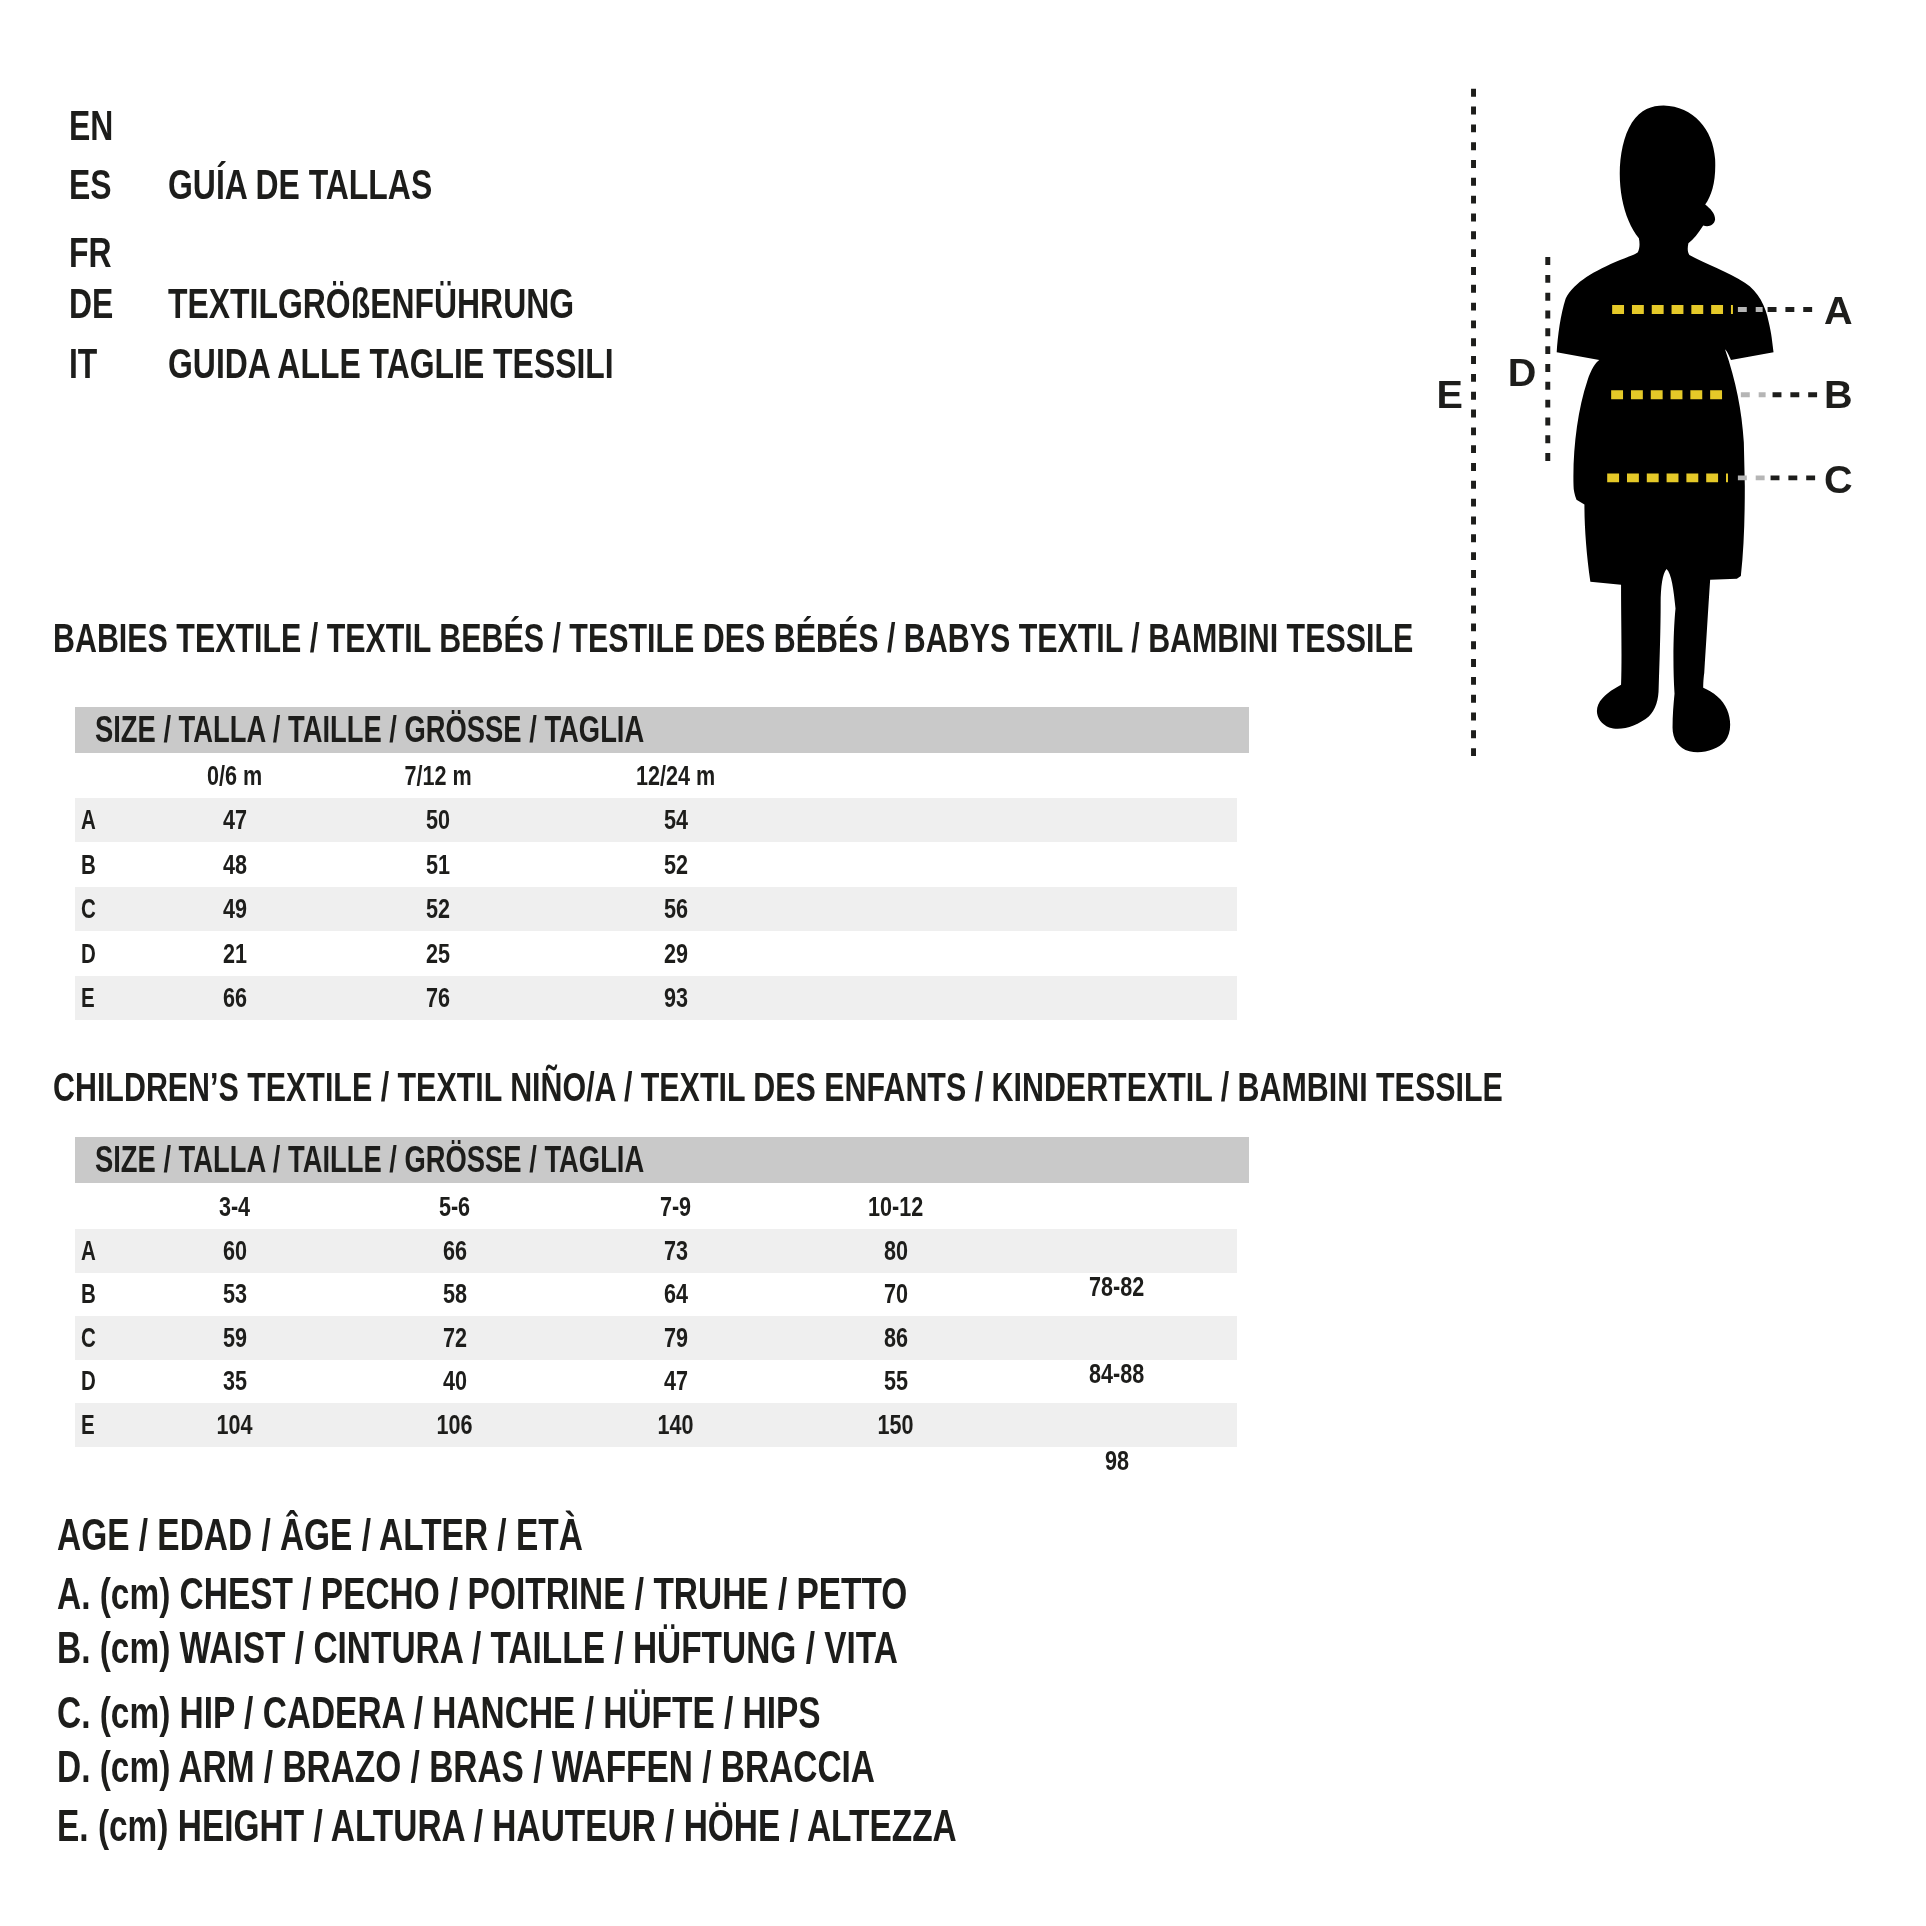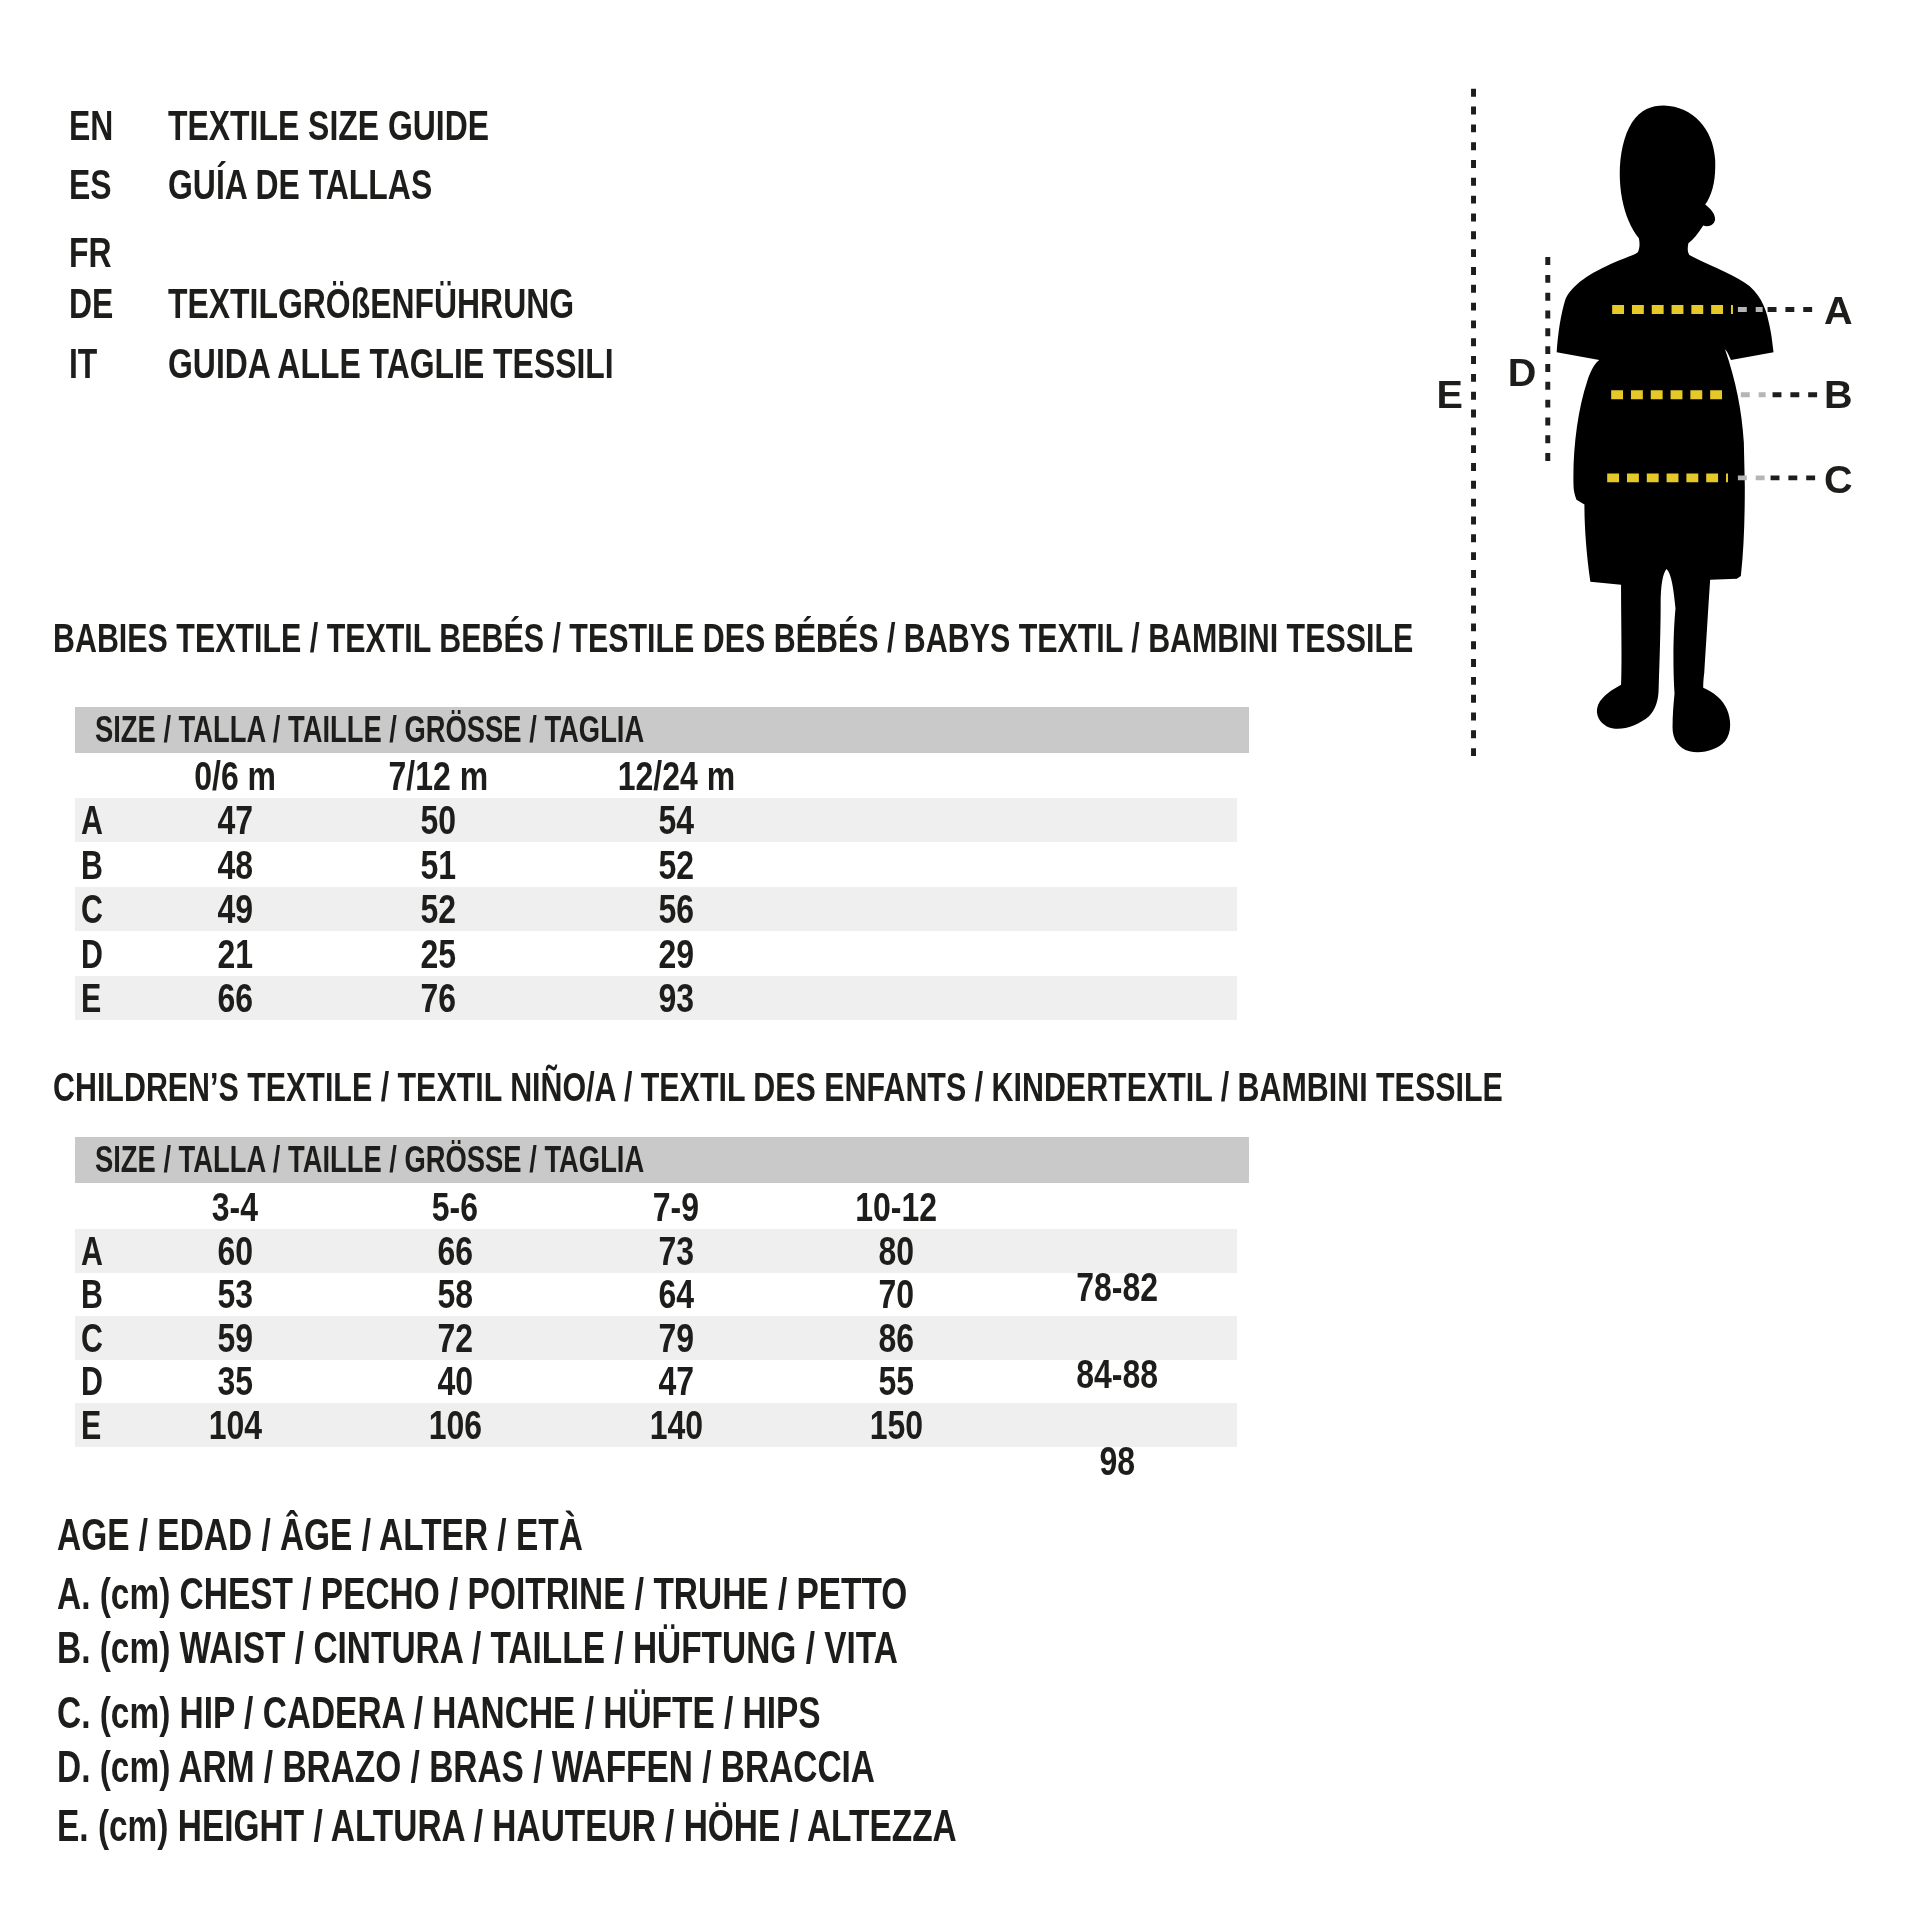--- a/index.html
+++ b/index.html
@@ -18,21 +18,21 @@
 
   
   .sec-heading { position:absolute; left:53px; height:40px; line-height:40px; font-size:40px; }
 
   
   .size-bar { position:absolute; left:75px; width:1162px; height:46px; line-height:46px;
               background:#c9c9c9; font-size:36px;padding-left:12px; }
   .size-bar .cond { margin-left:8px; }
 
   
-  .trow  { position:absolute; left:75px; width:1162px; height:44px; line-height:44px; font-size:40px; }
+  .trow  { position:absolute; left:75px; width:1162px; height:44px; line-height:44px; font-size:27px; }
   .trow.band { background:#efefef; }
   .rlabel { position:absolute; left:6px; }
   .cell  { position:absolute; width:218px; text-align:center; top:0; }
   .b1 { left:51px; }  .b2 { left:254px; } .b3 { left:492px; }
   .c1 { left:51px; }  .c2 { left:271px; } .c3 { left:492px; } .c4 { left:712px; } .c5 { left:933px;margin-top:36px; }
 
   
   .legend-line { position:absolute; left:57px; height:44px; line-height:44px; font-size:44px; }
 
   
@@ -40,21 +40,20 @@
   .figure text { font-family:"Liberation Sans", sans-serif; font-weight:bold; font-size:40px; fill:#1d1d1b; }
 </style>
 </head>
 <body>
 
 <div class="page">
 
   <div>
     <div class="lang-row" style="top:105px">
       <span class="lang-code"><span class="cond">EN</span></span>
-      <span class="lang-title"><span class="cond">TEXTILE SIZE GUIDE</span></span>
     </div>
     <div class="lang-row" style="top:164px">
       <span class="lang-code"><span class="cond">ES</span></span>
       <span class="lang-title"><span class="cond">GUÍA DE TALLAS</span></span>
     </div>
     <div class="lang-row" style="top:232px">
       <span class="lang-code"><span class="cond">FR</span></span>
     </div>
     <div class="lang-row" style="top:283px">
       <span class="lang-code"><span class="cond">DE</span></span>

